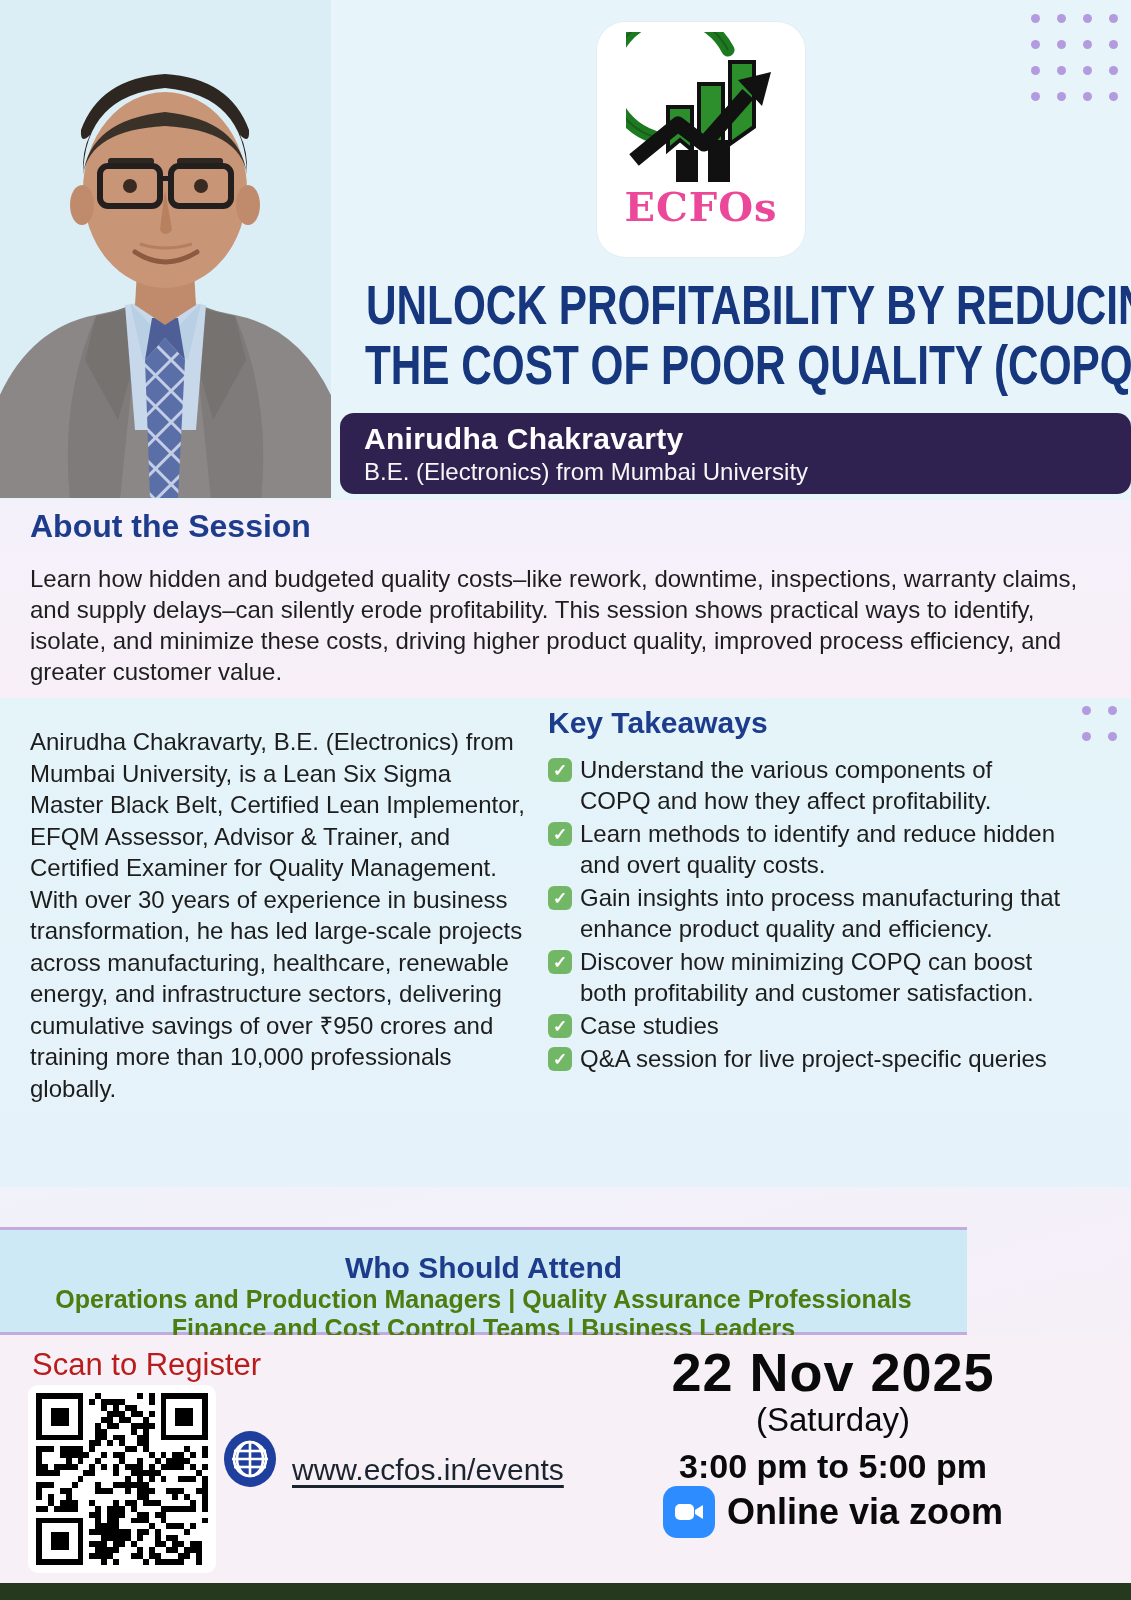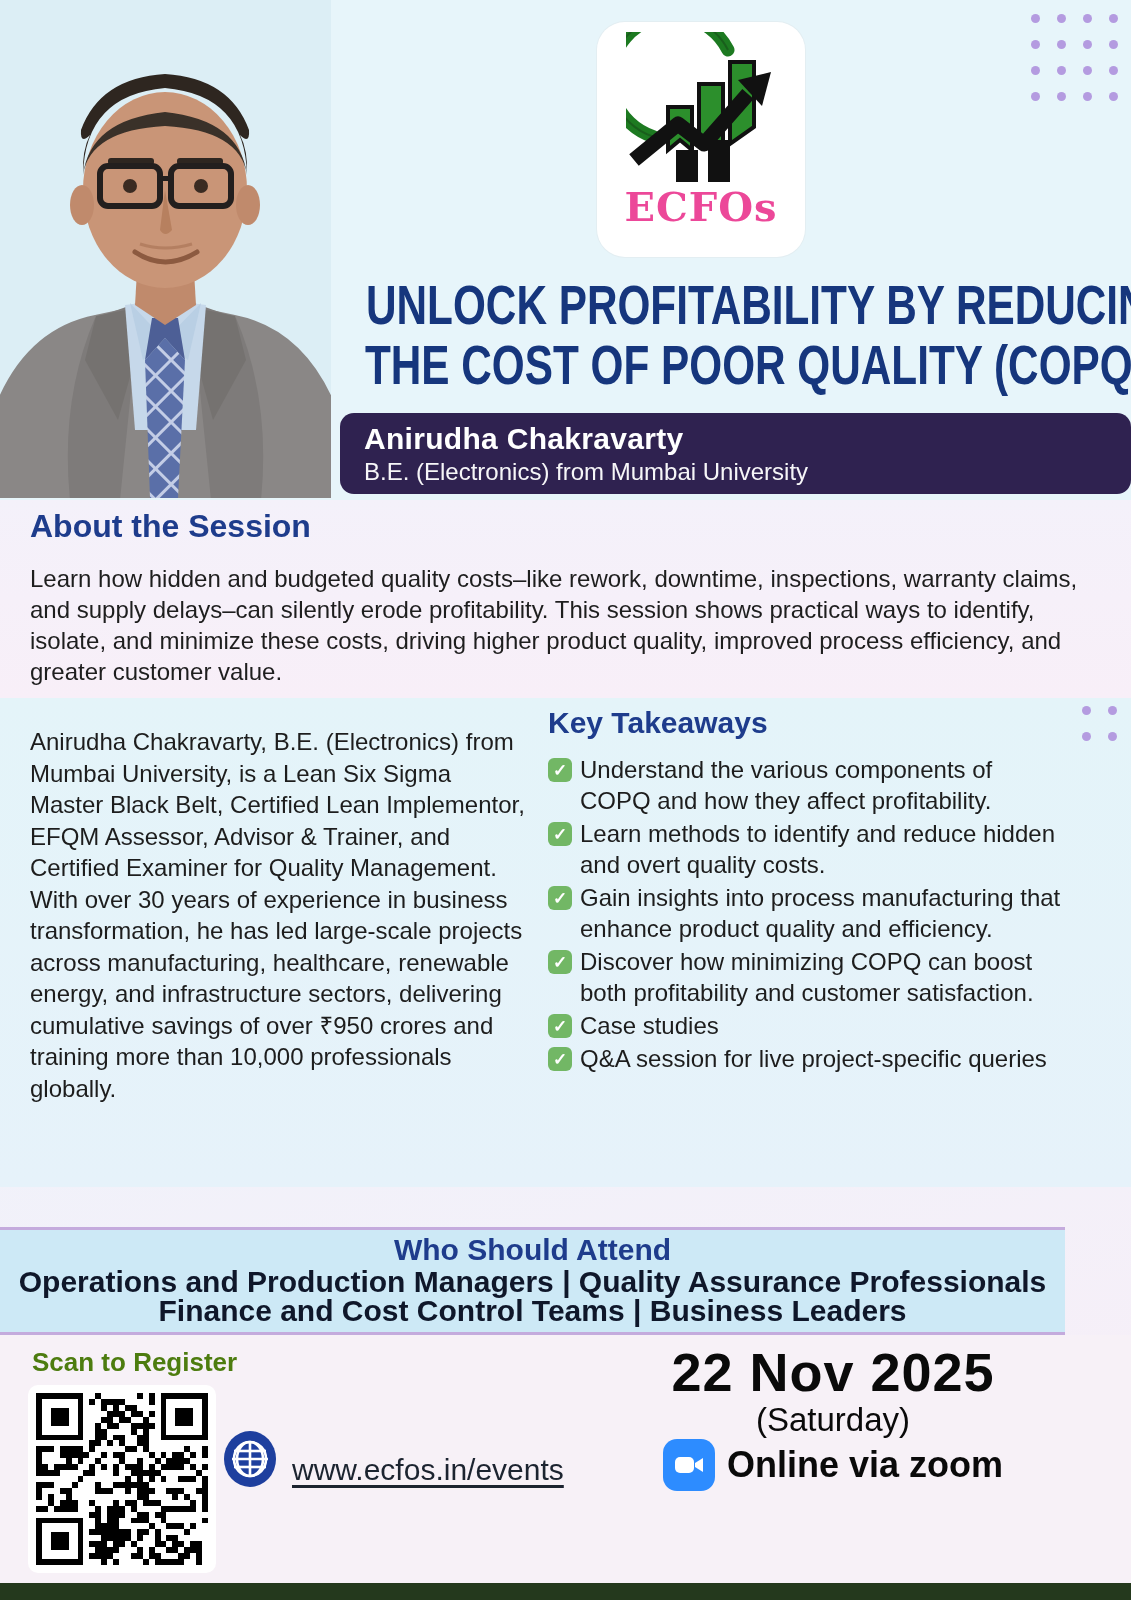--- a/index.html
+++ b/index.html
@@ -58,30 +58,30 @@
   .tk-item { display:flex; align-items:flex-start; margin-bottom:2px; }
   .tk-check {
     flex:0 0 24px; width:24px; height:24px; margin:4px 8px 0 0;
     background:#72b765; border-radius:6px; color:#fff; font-size:17px; font-weight:700;
     display:flex; align-items:center; justify-content:center;
   }
   .tk-text { font-size:24px; line-height:31px; color:#1d1d1d; }
 
   
   .attend {
-    position:absolute; left:0; top:1227px; width:1065px; height:108px;
+    position:absolute; left:0; top:1227px; width:967px; height:108px;
     background:#cde9f6; border-top:3px solid #c4abdd; border-bottom:3px solid #c4abdd;
-    text-align:center; padding-top:3px;
+    text-align:center; padding-top:21px;
   }
   .attend h2 { color:#1e3c8c; font-size:30px; font-weight:700; }
-  .attend .line { color:#0f172a; font-size:30px; font-weight:700; line-height:29px; }
+  .attend .line { color:#4d7c0f; font-size:25px; font-weight:700; line-height:29px; }
 
   
   .bottom { position:absolute; left:0; top:1335px; width:1131px; height:248px; background:#f7f1f7; }
-  .scan-label { position:absolute; left:32px; top:12px; font-size:26px; color:#4d7c0f;font-weight:bold; }
+  .scan-label { position:absolute; left:32px; top:12px; font-size:31px; color:#b91c1c; }
   .qr-card { position:absolute; left:28px; top:50px; width:188px; height:188px; background:#fff; border-radius:10px; padding:8px; }
   .web-row { position:absolute; left:222px; top:96px; display:flex; align-items:flex-end; }
   .globe { width:56px; height:56px; }
   .web-link { margin-left:14px; font-size:30px; color:#1c2430; text-decoration:underline; text-underline-offset:5px; }
   .when { position:absolute; right:48px; top:6px; width:500px; text-align:center; color:#0a0a0a; }
   .when .date { font-size:54px; font-weight:800; letter-spacing:1px; }
   .when .day { font-size:33px; font-weight:400; margin-top:-2px; }
   .when .time { font-size:34px; font-weight:800; margin-top:8px; }
   .zoom-row { display:flex; align-items:center; justify-content:center; }
   .zoom-icon { width:52px; height:52px; border-radius:14px; background:#2d8cff; display:flex; align-items:center; justify-content:center; }
@@ -567,20 +567,21 @@
           <line x1="12" y1="36" x2="44" y2="36"></line>
           <ellipse cx="28" cy="28" rx="16" ry="17"></ellipse>
         </g>
       </svg>
       <a class="web-link" href="#">www.ecfos.in/events</a>
     </div>
 
     <div class="when">
       <div class="date">22 Nov 2025</div>
       <div class="day">(Saturday)</div>
+      <div class="time">3:00 pm to 5:00 pm</div>
       <div class="zoom-row">
         <span class="zoom-icon">
           <svg width="30" height="30" viewBox="0 0 30 30" xmlns="http://www.w3.org/2000/svg">
             <rect x="1" y="7" width="19" height="16" rx="5" fill="#fff"></rect>
             <path d="M21 13 L29 8 L29 22 L21 17 Z" fill="#fff"></path>
           </svg>
         </span>
         <span class="zoom-label">Online via zoom</span>
       </div>
     </div>

